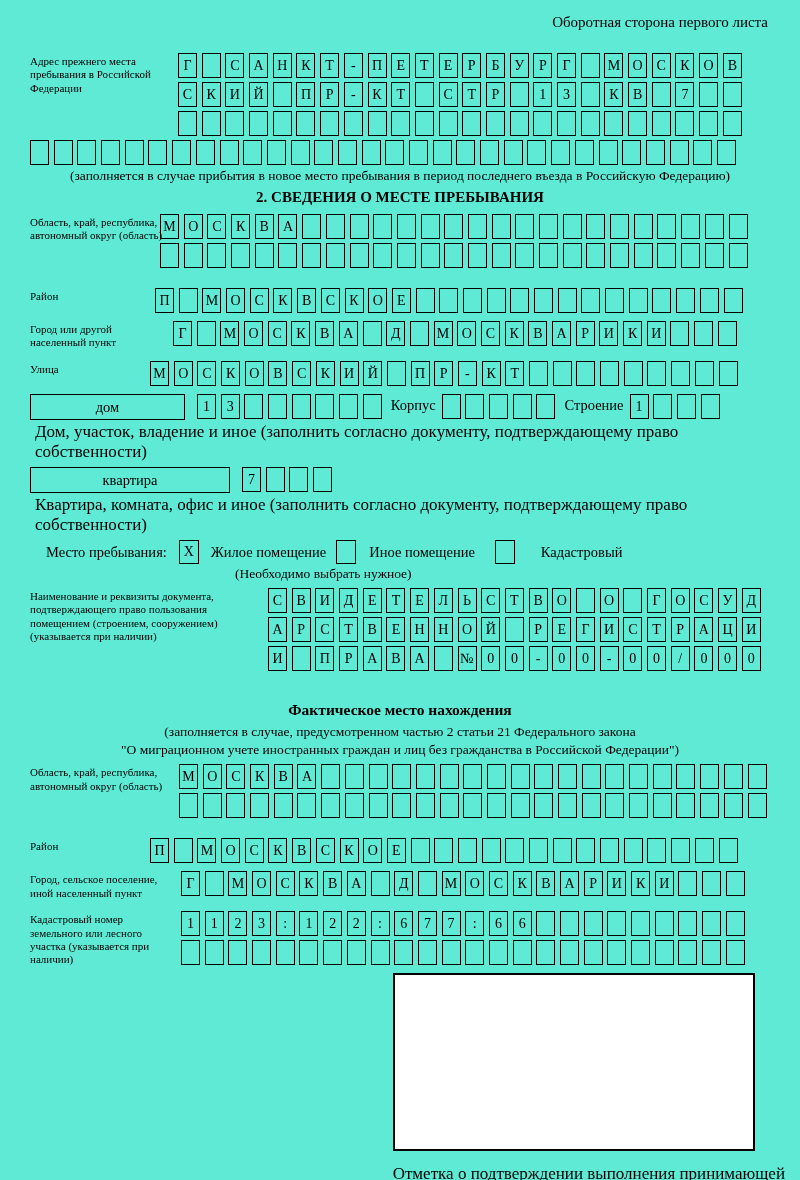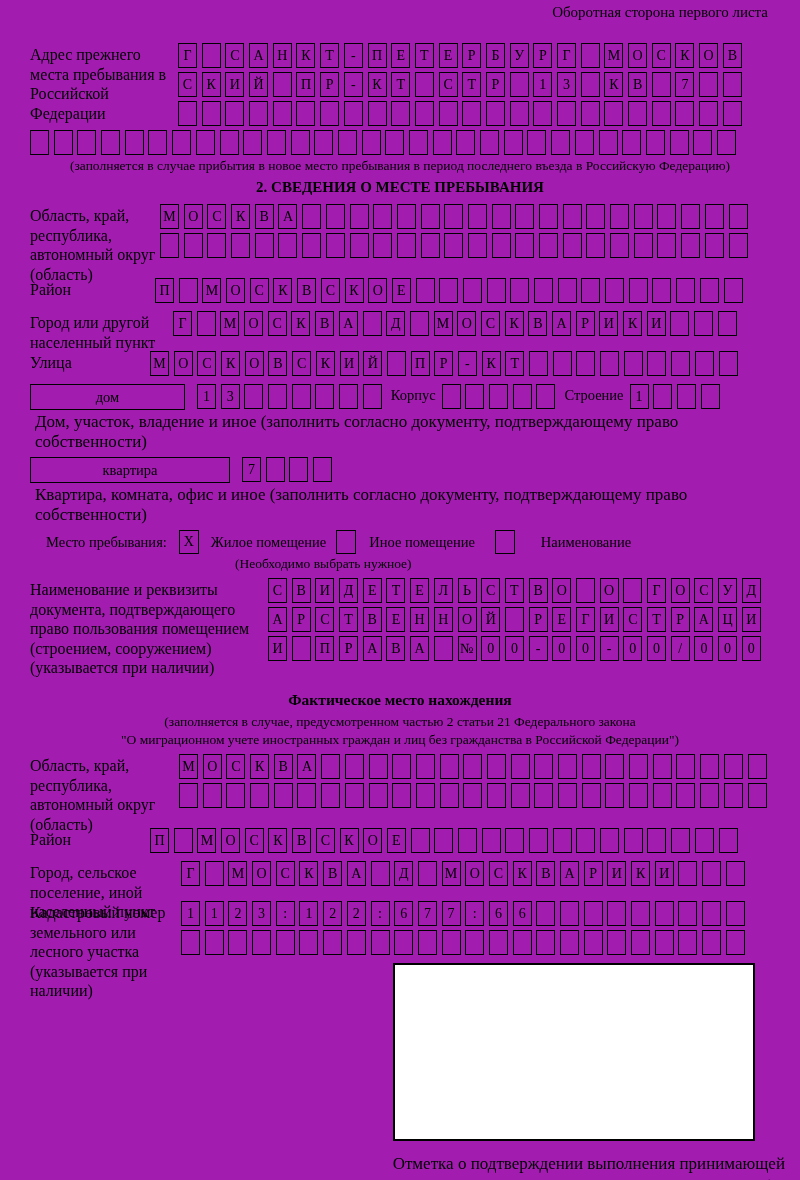--- a/index.html
+++ b/index.html
@@ -1,37 +1,37 @@
 <!DOCTYPE html>
 <html><head>
 <meta charset="utf-8">
 <style>
   html,body{margin:0;padding:0;background:#fff;}
   .page{
     position:relative;
     width:800px;height:1180px;
     box-sizing:border-box;
-    padding:4px 30px 0 30px;
-    background:#a21caf;color:#000;
+    padding:14px 30px 0 30px;
+    background:#5eead4;color:#000;
     font-family:"Liberation Serif", serif;
     overflow:hidden;
   }
   .header-note{text-align:right;font-size:15px;padding-right:2px;}
   
   .cells{display:flex;gap:4.7px;flex:none;}
   .cell{
     flex:none;box-sizing:border-box;
     width:19px;height:25px;
     border:1.6px solid #000;
     display:flex;align-items:center;justify-content:center;
     font-size:14px;line-height:1;
   }
   .cellcol{display:flex;flex-direction:column;gap:4px;}
   .frow{position:relative;margin-bottom:4px;}
-  .lbl-abs{position:absolute;left:0;top:2px;font-size:16px;line-height:1.22;}
+  .lbl-abs{position:absolute;left:0;top:2px;font-size:11px;line-height:1.22;}
   .w148{width:148px}.w130{width:134px}.w125{width:120px}.w143{width:140px}
   .w120{width:118px}.w230{width:232px}.w149{width:146px}.w151{width:148px}
   .ml148{margin-left:148px}.ml130{margin-left:130px}.ml125{margin-left:125px}
   .ml143{margin-left:143px}.ml120{margin-left:120px}.ml238{margin-left:238px}
   .ml149{margin-left:149px}.ml151{margin-left:151px}
   .mh70{min-height:70px}.mh36{min-height:36px}.mh30{min-height:29px}
   .note-c{text-align:center;font-size:13.5px;margin:3px 0 3px 0;}
   .sec-title{text-align:center;font-weight:bold;font-size:15px;margin:5px 0 8px 0;}
   .houserow{display:flex;align-items:flex-start;margin-bottom:2px;}
   .boxlabel{
@@ -386,21 +386,21 @@
   </div>
   <div class="caption">Квартира, комната, офис и иное (заполнить согласно документу, подтверждающему право собственности)</div>
 
   <div class="stay">
     <span class="stay-lbl">Место пребывания:</span>
     <span class="cb cb1">X</span>
     <span class="opt1">Жилое помещение</span>
     <span class="cb cb2"></span>
     <span class="opt2">Иное помещение</span>
     <span class="cb cb3"></span>
-    <span class="opt3">Наименование</span>
+    <span class="opt3">Кадастровый</span>
   </div>
   <div class="stay-note">(Необходимо выбрать нужное)</div>
 
   <div class="frow">
     <div class="lbl-abs w230">Наименование и реквизиты документа, подтверждающего право пользования помещением (строением, сооружением) (указывается при наличии)</div>
     <div class="cellcol ml238">
       <div class="cells">
           <span class="cell">С</span>
           <span class="cell">В</span>
           <span class="cell">И</span>

